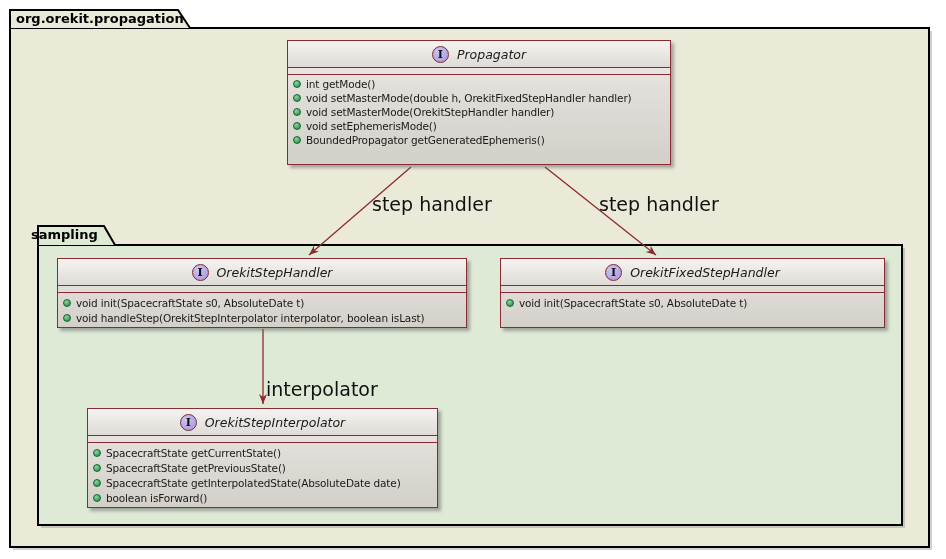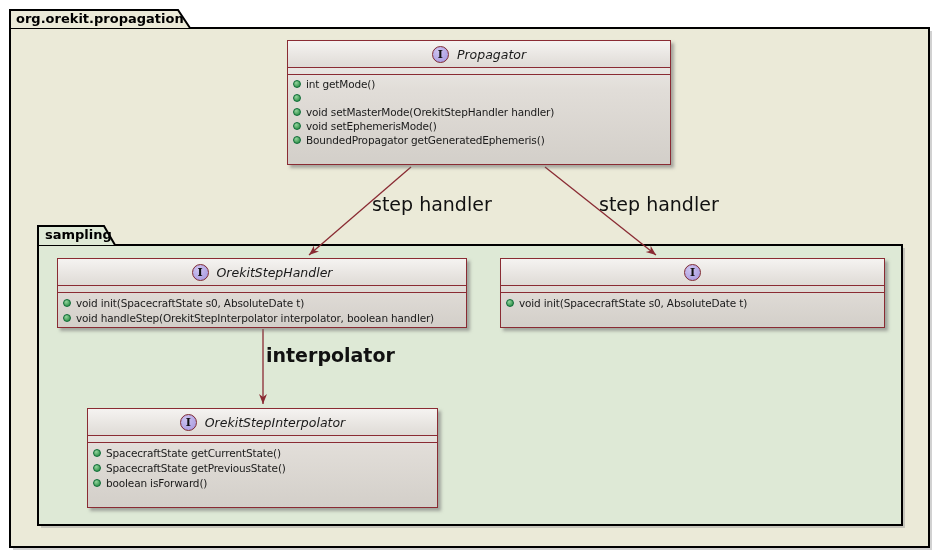--- a/index.html
+++ b/index.html
@@ -9,21 +9,21 @@
     color:#1A1A1A;
   }
   #structure-svg{position:absolute;left:0;top:0;}
 
   
   .pkg-label{
     position:absolute;font-weight:bold;font-size:13px;line-height:18px;
     white-space:nowrap;color:#000;
   }
   #outer-package-label{left:16px;top:10px;}
-  #inner-package-label{left:45px;top:226px;}
+  #inner-package-label{left:31px;top:226px;}
 
   
   .uml-class{
     position:absolute;box-sizing:border-box;
     border:1.5px solid #8A2B33;
     background:linear-gradient(180deg,#F3F1EF 0%,#E1DDD8 40%,#D3CFC9 100%);
     box-shadow:3px 3px 3px rgba(110,110,110,0.55);
   }
   #cls-propagator{left:287px;top:40px;width:384px;height:125px;}
   #cls-stephandler{left:57px;top:258px;width:410px;height:70px;}
@@ -53,21 +53,21 @@
   .bullet{
     width:8px;height:8px;border-radius:50%;flex:0 0 auto;box-sizing:border-box;
     background:radial-gradient(circle at 35% 30%,#94D59E 0%,#3D9A54 70%,#2E8B47 100%);
     border:1px solid #0C6B36;
   }
 
   
   .edge-label{position:absolute;font-size:19px;white-space:nowrap;color:#111;}
   #edge-label-0{left:372px;top:193px;}
   #edge-label-1{left:599px;top:193px;}
-  #edge-label-2{left:266px;top:344px;font-weight:bold;}
+  #edge-label-2{left:266px;top:378px;}
 </style>
 </head>
 <body>
 
 <div id="canvas">
 
   <svg id="structure-svg" width="946" height="559" viewBox="0 0 946 559">
     <defs>
       <marker id="arrowhead" markerWidth="11" markerHeight="9" refX="10" refY="4" orient="auto" markerUnits="userSpaceOnUse">
         <path d="M0,0 L10,4 L0,8 L3,4 Z" fill="#8A2B33"></path>
@@ -104,20 +104,21 @@
       <span class="uml-name">Propagator</span>
     </div>
     <div class="uml-empty"></div>
     <div class="uml-methods">
       <div class="method">
           <span class="bullet"></span>
           <span class="method-text">int getMode()</span>
         </div>
       <div class="method">
           <span class="bullet"></span>
+          <span class="method-text">void setMasterMode(double h, OrekitFixedStepHandler handler)</span>
         </div>
       <div class="method">
           <span class="bullet"></span>
           <span class="method-text">void setMasterMode(OrekitStepHandler handler)</span>
         </div>
       <div class="method">
           <span class="bullet"></span>
           <span class="method-text">void setEphemerisMode()</span>
         </div>
       <div class="method">
@@ -133,28 +134,29 @@
       <span class="uml-name">OrekitStepHandler</span>
     </div>
     <div class="uml-empty"></div>
     <div class="uml-methods">
       <div class="method">
           <span class="bullet"></span>
           <span class="method-text">void init(SpacecraftState s0, AbsoluteDate t)</span>
         </div>
       <div class="method">
           <span class="bullet"></span>
-          <span class="method-text">void handleStep(OrekitStepInterpolator interpolator, boolean handler)</span>
+          <span class="method-text">void handleStep(OrekitStepInterpolator interpolator, boolean isLast)</span>
         </div>
     </div>
   </div>
 
   <div class="uml-class lh15" id="cls-fixedstephandler">
     <div class="uml-header">
       <span class="iface-circle">I</span>
+      <span class="uml-name">OrekitFixedStepHandler</span>
     </div>
     <div class="uml-empty"></div>
     <div class="uml-methods">
       <div class="method">
           <span class="bullet"></span>
           <span class="method-text">void init(SpacecraftState s0, AbsoluteDate t)</span>
         </div>
     </div>
   </div>
 
@@ -168,18 +170,22 @@
       <div class="method">
           <span class="bullet"></span>
           <span class="method-text">SpacecraftState getCurrentState()</span>
         </div>
       <div class="method">
           <span class="bullet"></span>
           <span class="method-text">SpacecraftState getPreviousState()</span>
         </div>
       <div class="method">
           <span class="bullet"></span>
+          <span class="method-text">SpacecraftState getInterpolatedState(AbsoluteDate date)</span>
+        </div>
+      <div class="method">
+          <span class="bullet"></span>
           <span class="method-text">boolean isForward()</span>
         </div>
     </div>
   </div>
 
 </div>
 
 </body></html>

